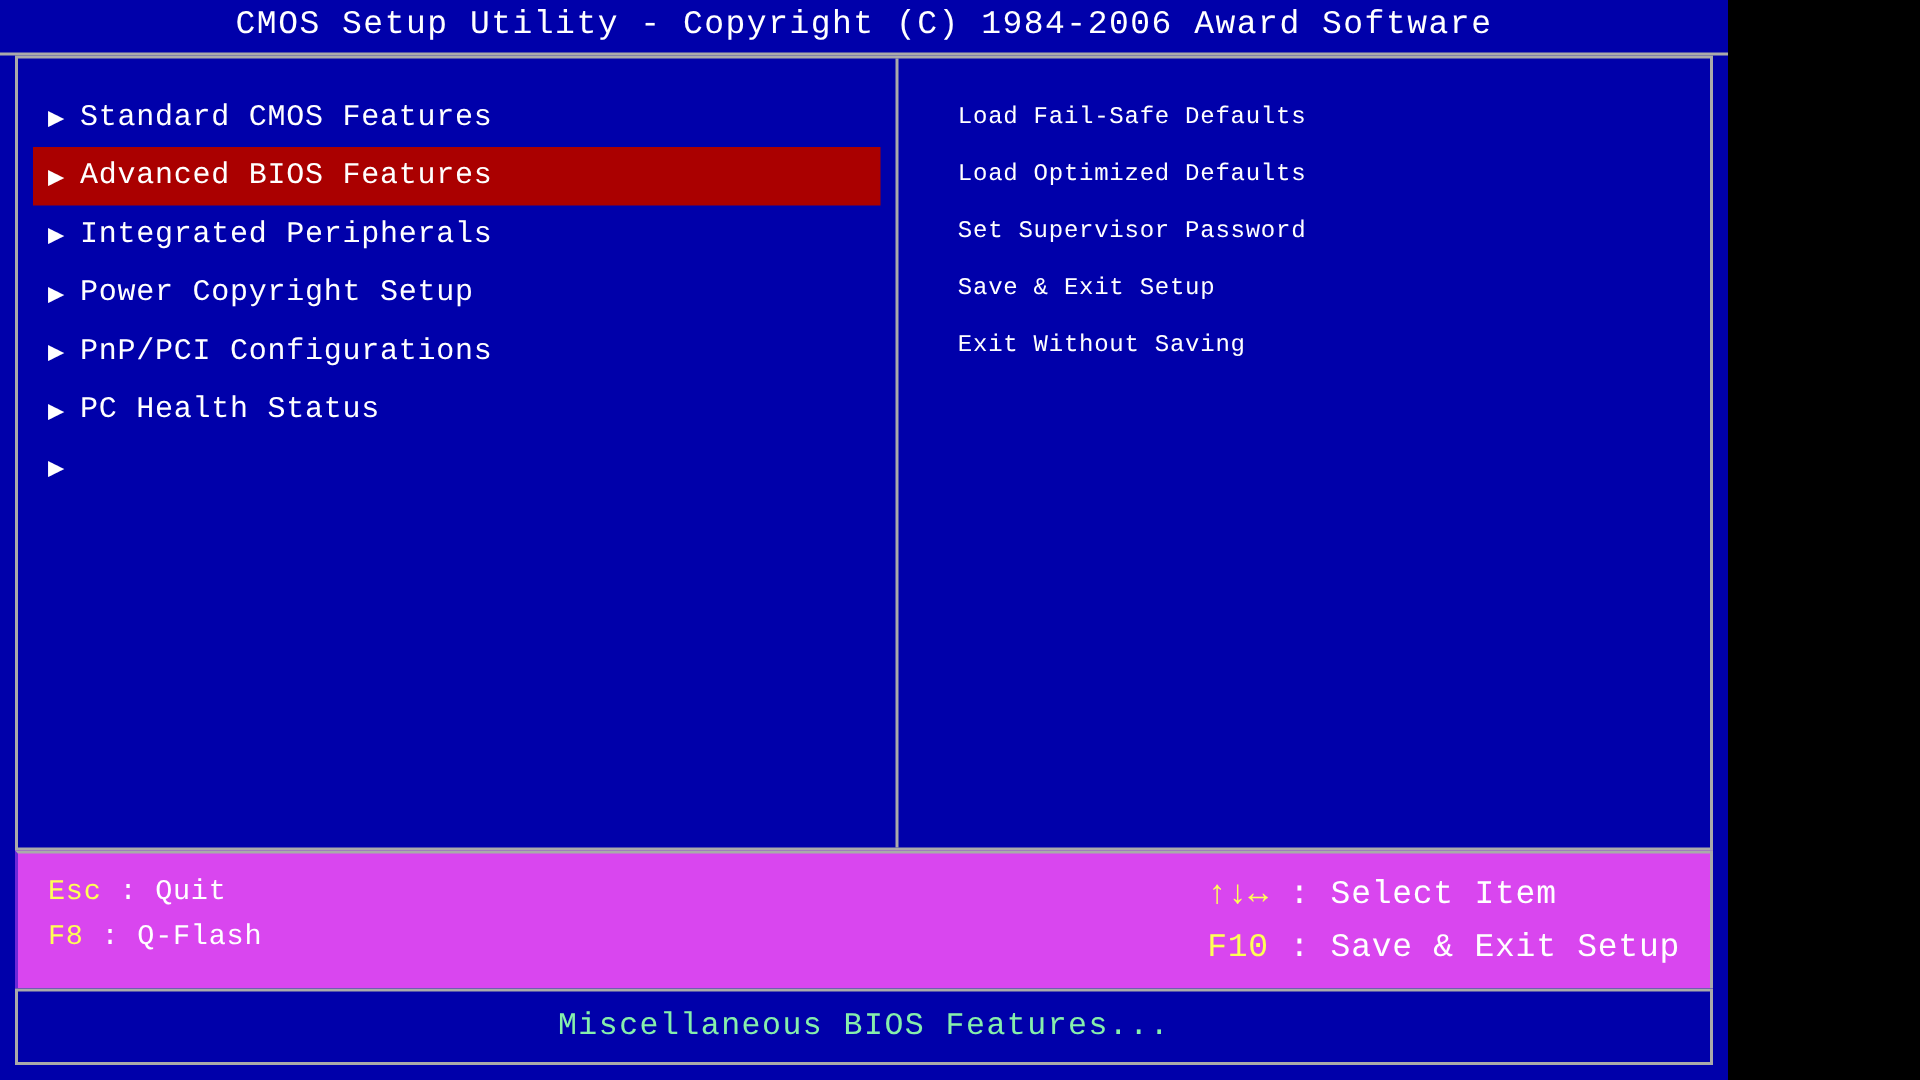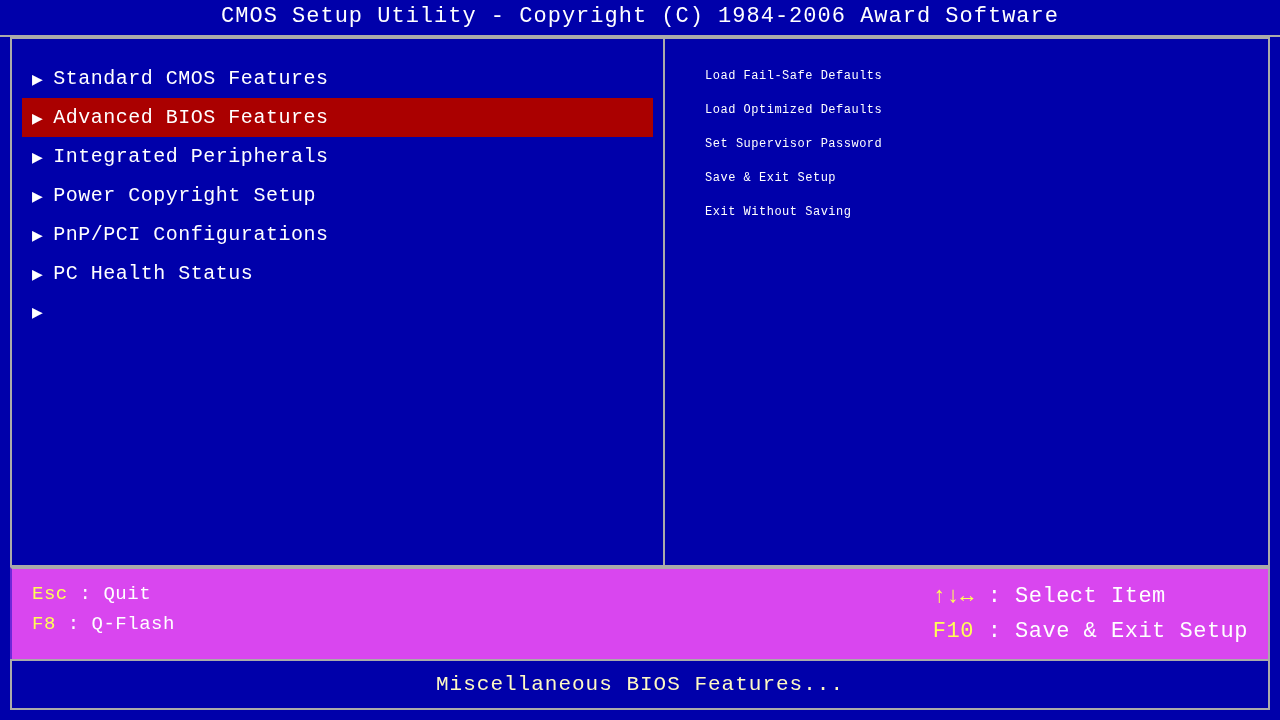--- a/index.html
+++ b/index.html
@@ -10,21 +10,21 @@
 
     body {
       background: #000;
       width: 1280px;
       height: 720px;
       overflow: hidden;
       font-family: 'Courier New', Courier, monospace;
     }
 
     #screen {
-      width: 1280px;
+      width: 1152px;
       height: 720px;
       background: #0000aa;
       display: flex;
       flex-direction: column;
     }
 
     #title-bar {
       background: #0000aa;
       color: #ffffff;
       text-align: center;
@@ -76,21 +76,21 @@
     .menu-item.selected {
       background: #aa0000;
       color: #ffffff;
     }
 
     .right-item {
       display: flex;
       align-items: center;
       padding: 10px 10px;
       color: #ffffff;
-      font-size: 12px;
+      font-size: 16px;
       cursor: pointer;
       letter-spacing: 0.5px;
     }
 
     #status-bar {
       background: #d946ef;
       border-top: 2px solid #aaaaaa;
       border-left: 2px solid #6d28d9;
       border-right: 2px solid #aaaaaa;
       margin: 0 10px;
@@ -113,21 +113,21 @@
       letter-spacing: 0.5px;
       text-align: left;
     }
 
     #description-bar {
       background: #0000aa;
       border: 2px solid #aaaaaa;
       margin: 0 10px 10px 10px;
       padding: 12px;
       text-align: center;
-      color: #fef9c3;
+      color: #86efac;
       font-size: 21px;
       letter-spacing: 1px;
     }
 
     .key-label {
       color: #ffff55;
     }
   </style>
 </head>
 <body>

